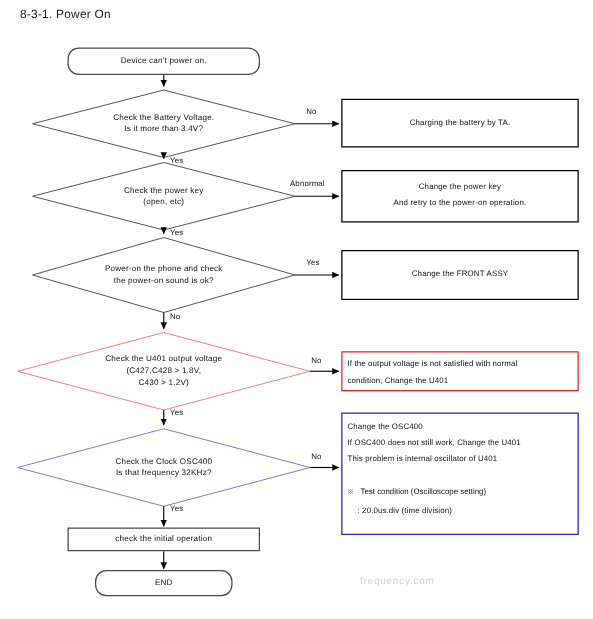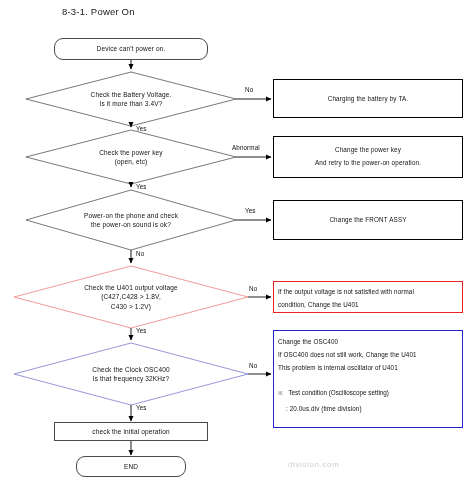--- a/index.html
+++ b/index.html
@@ -31,21 +31,20 @@
   }
 
   .title {
     position: absolute;
     left: 16px;
     top: 6px;
     font-size: 9.5px;
     color: #1a1a1a;
     letter-spacing: 0.2px;
     white-space: nowrap;
-    margin-left: 46px;
   }
 
   
   .node-text {
     position: absolute;
     display: flex;
     flex-direction: column;
     align-items: center;
     justify-content: center;
     text-align: center;
@@ -243,15 +242,15 @@
   <div class="box-text left" style="left:278px; top:337px;">Change the OSC400</div>
   <div class="box-text left" style="left:278px; top:350px;">If OSC400 does not still work, Change the U401</div>
   <div class="box-text left" style="left:278px; top:363px;">This problem is internal oscillator of U401</div>
 
   <div class="bullet-row" style="left:278px; top:389px;">
     <span style="color:#555; font-size:5.6px;">※</span>
     <span style="margin-left:4px;">Test condition (Oscilloscope setting)</span>
   </div>
   <div class="box-text left" style="left:286px; top:404px;">: 20.0us.div (time division)</div>
 
-  <div class="watermark">division.com</div>
+  <div class="watermark">frequency.com</div>
 
 </div>
 
 </body></html>

